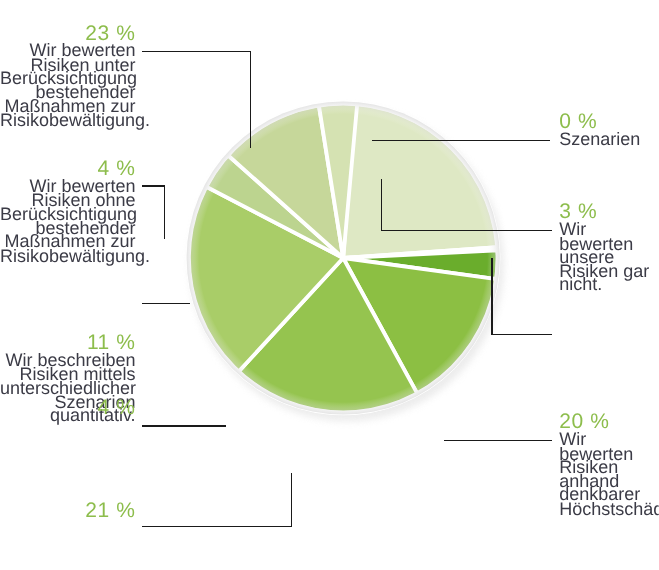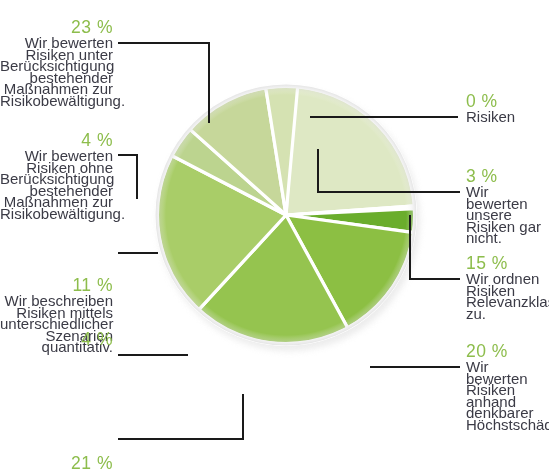--- a/index.html
+++ b/index.html
@@ -106,37 +106,33 @@
 
   <div class="lbl left" style="left:0px;top:229px;width:113px;margin-top:35px;">
     <div class="pct">11 %</div>
     <div class="desc">Wir beschreiben Risiken mittels unterschiedlicher Szenarien quantitativ.</div>
   </div>
 
   <div class="lbl left" style="left:0px;top:318px;width:113px;">
     <div class="pct">4 %</div>
   </div>
 
-  <div class="lbl left" style="left:0px;top:404px;width:113px;margin-top:38px;">
+  <div class="lbl left" style="left:0px;top:404px;width:113px;">
     <div class="pct">21 %</div>
   </div>
 
   <div class="lbl right" style="left:466px;top:80px;width:83px;">
     <div class="pct">0 %</div>
-    <div class="desc">Risiken</div>
+    <div class="desc">Szenarien</div>
   </div>
 
   <div class="lbl right" style="left:466px;top:155px;width:83px;">
     <div class="pct">3 %</div>
     <div class="desc">Wir bewerten unsere Risiken gar nicht.</div>
   </div>
 
-  <div class="lbl right" style="left:466px;top:242px;width:83px;">
-    <div class="pct">15 %</div>
-    <div class="desc">Wir ordnen Risiken Relevanzklassen zu.</div>
-  </div>
 
   <div class="lbl right" style="left:466px;top:330px;width:83px;">
     <div class="pct">20 %</div>
     <div class="desc">Wir bewerten Risiken anhand denkbarer Höchstschäden.</div>
   </div>
 
 </div>
 
 </body></html>

